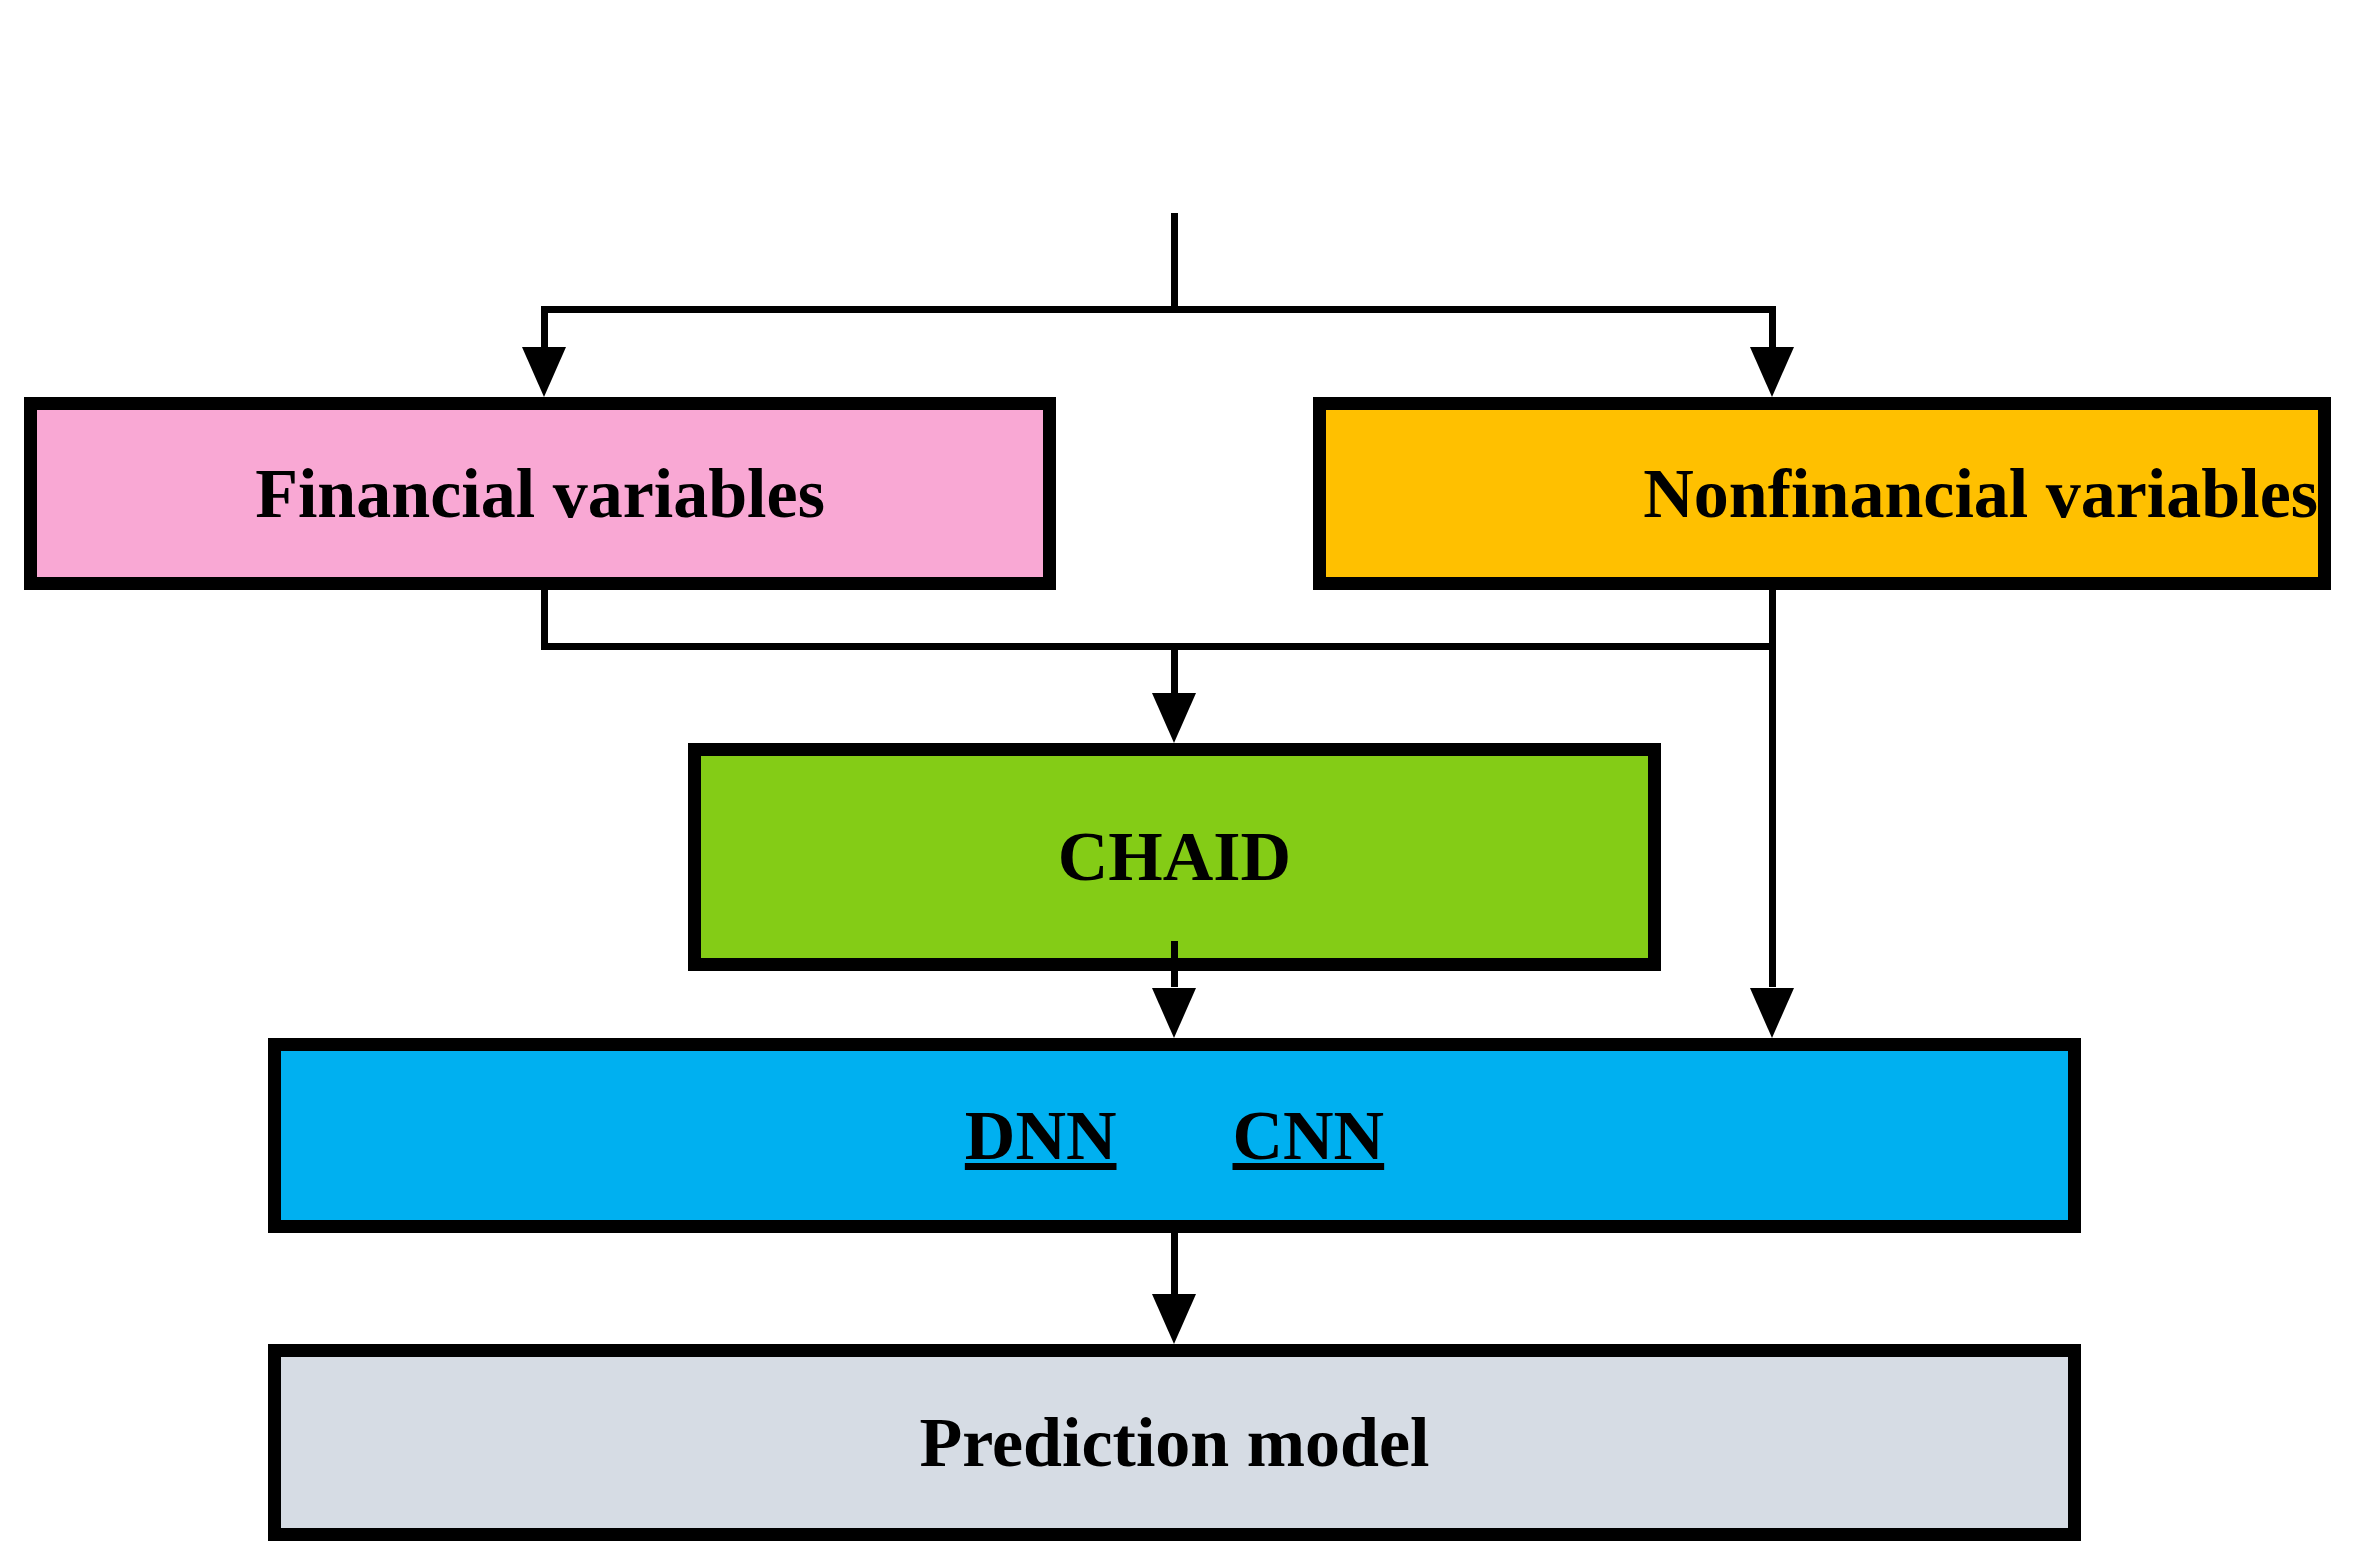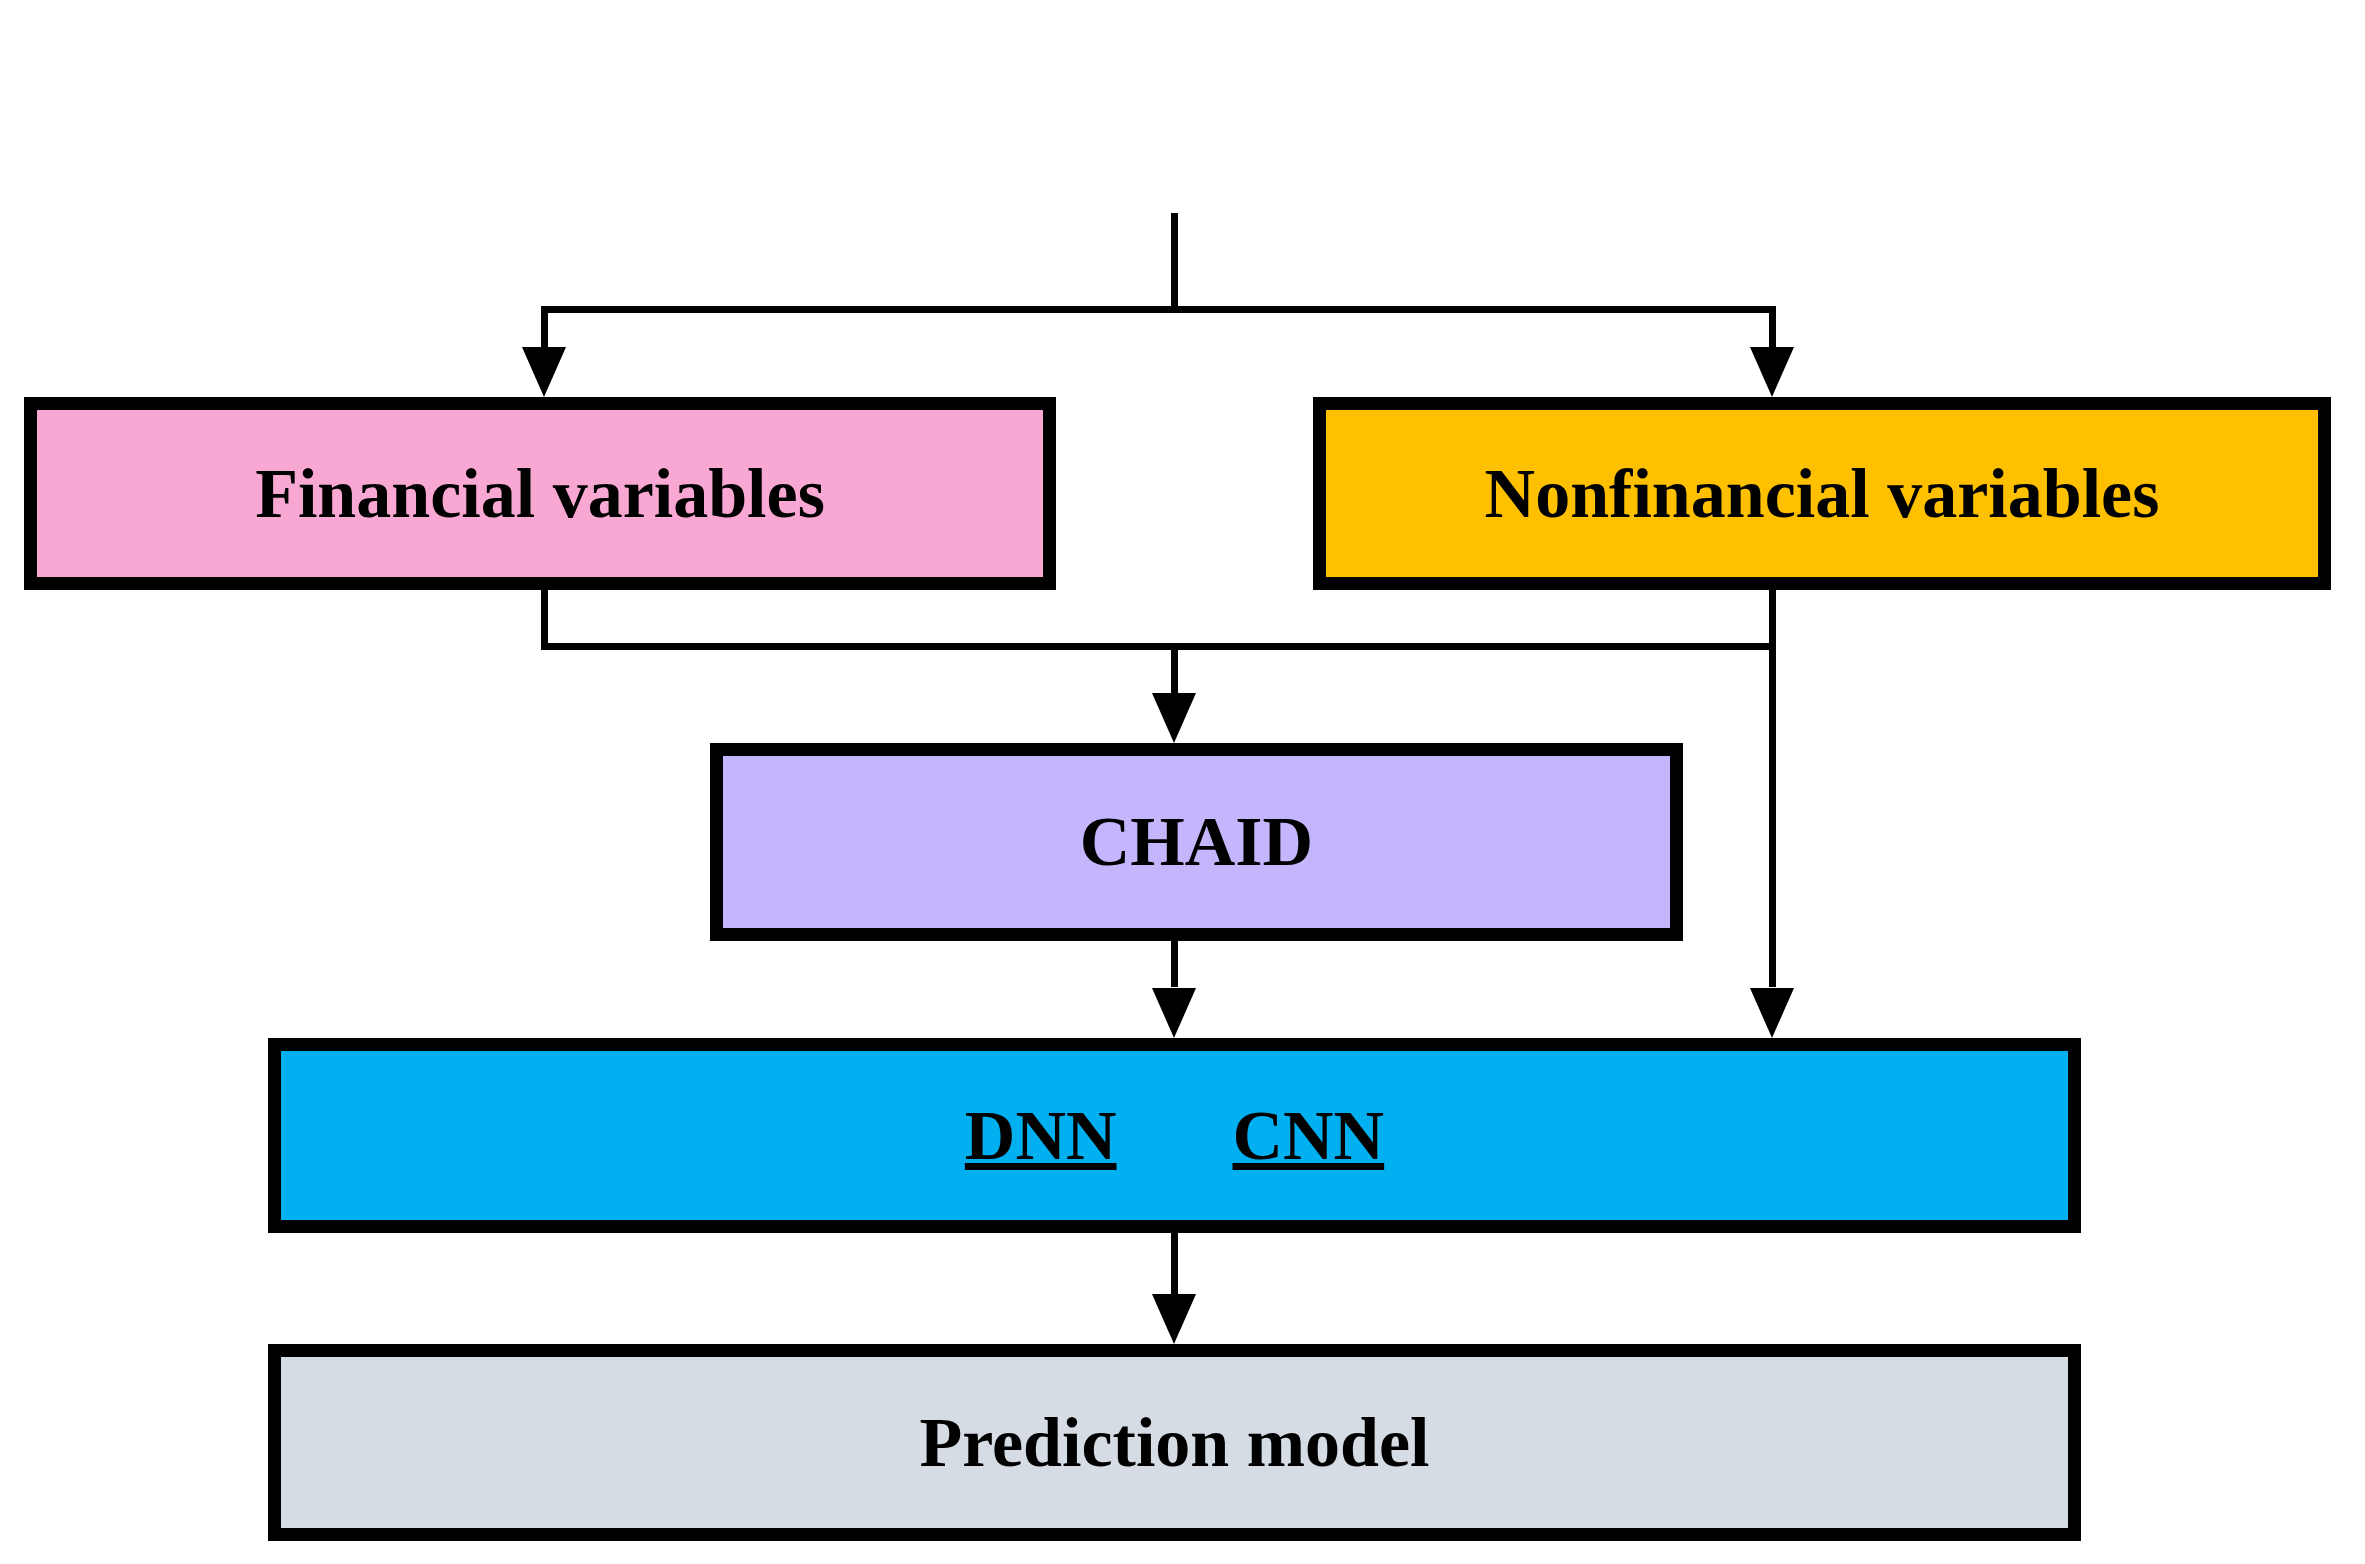--- a/index.html
+++ b/index.html
@@ -55,25 +55,25 @@
 </head>
 <body>
 
 <div class="canvas">
 
 
   <div class="box" style="left: 24px; top: 397px; width: 1032px; height: 193px; background-color: #f9a8d4;">
     <span>Financial variables</span>
   </div>
 
-  <div class="box" style="left: 1313px; top: 397px; width: 1018px; height: 193px; background-color: rgb(255, 192, 0);">
+  <div class="box" style="left: 1313px; top: 397px; width: 1018px; height: 193px; background-color: rgb(255, 192, 0); justify-content: flex-end;">
     <span>Nonfinancial variables</span>
   </div>
 
-  <div class="box" style="left: 710px; top: 743px; width: 973px; height: 198px; background-color: #c4b5fd;">
+  <div class="box" style="left: 688px; top: 743px; width: 973px; height: 228px; background-color: #84cc16;">
     <span>CHAID</span>
   </div>
 
   <div class="box" style="left: 268px; top: 1038px; width: 1813px; height: 195px; background-color: rgb(0, 176, 240);">
     <span class="gap-labels">
       <span>DNN</span>
       <span>CNN</span>
     </span>
   </div>
 

